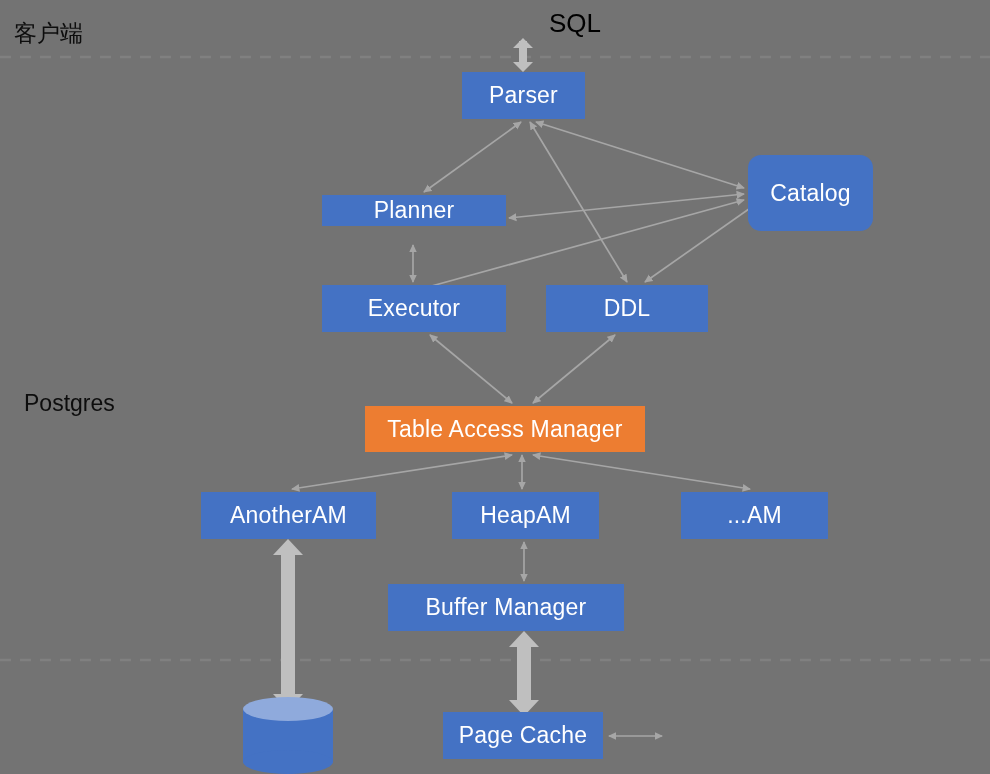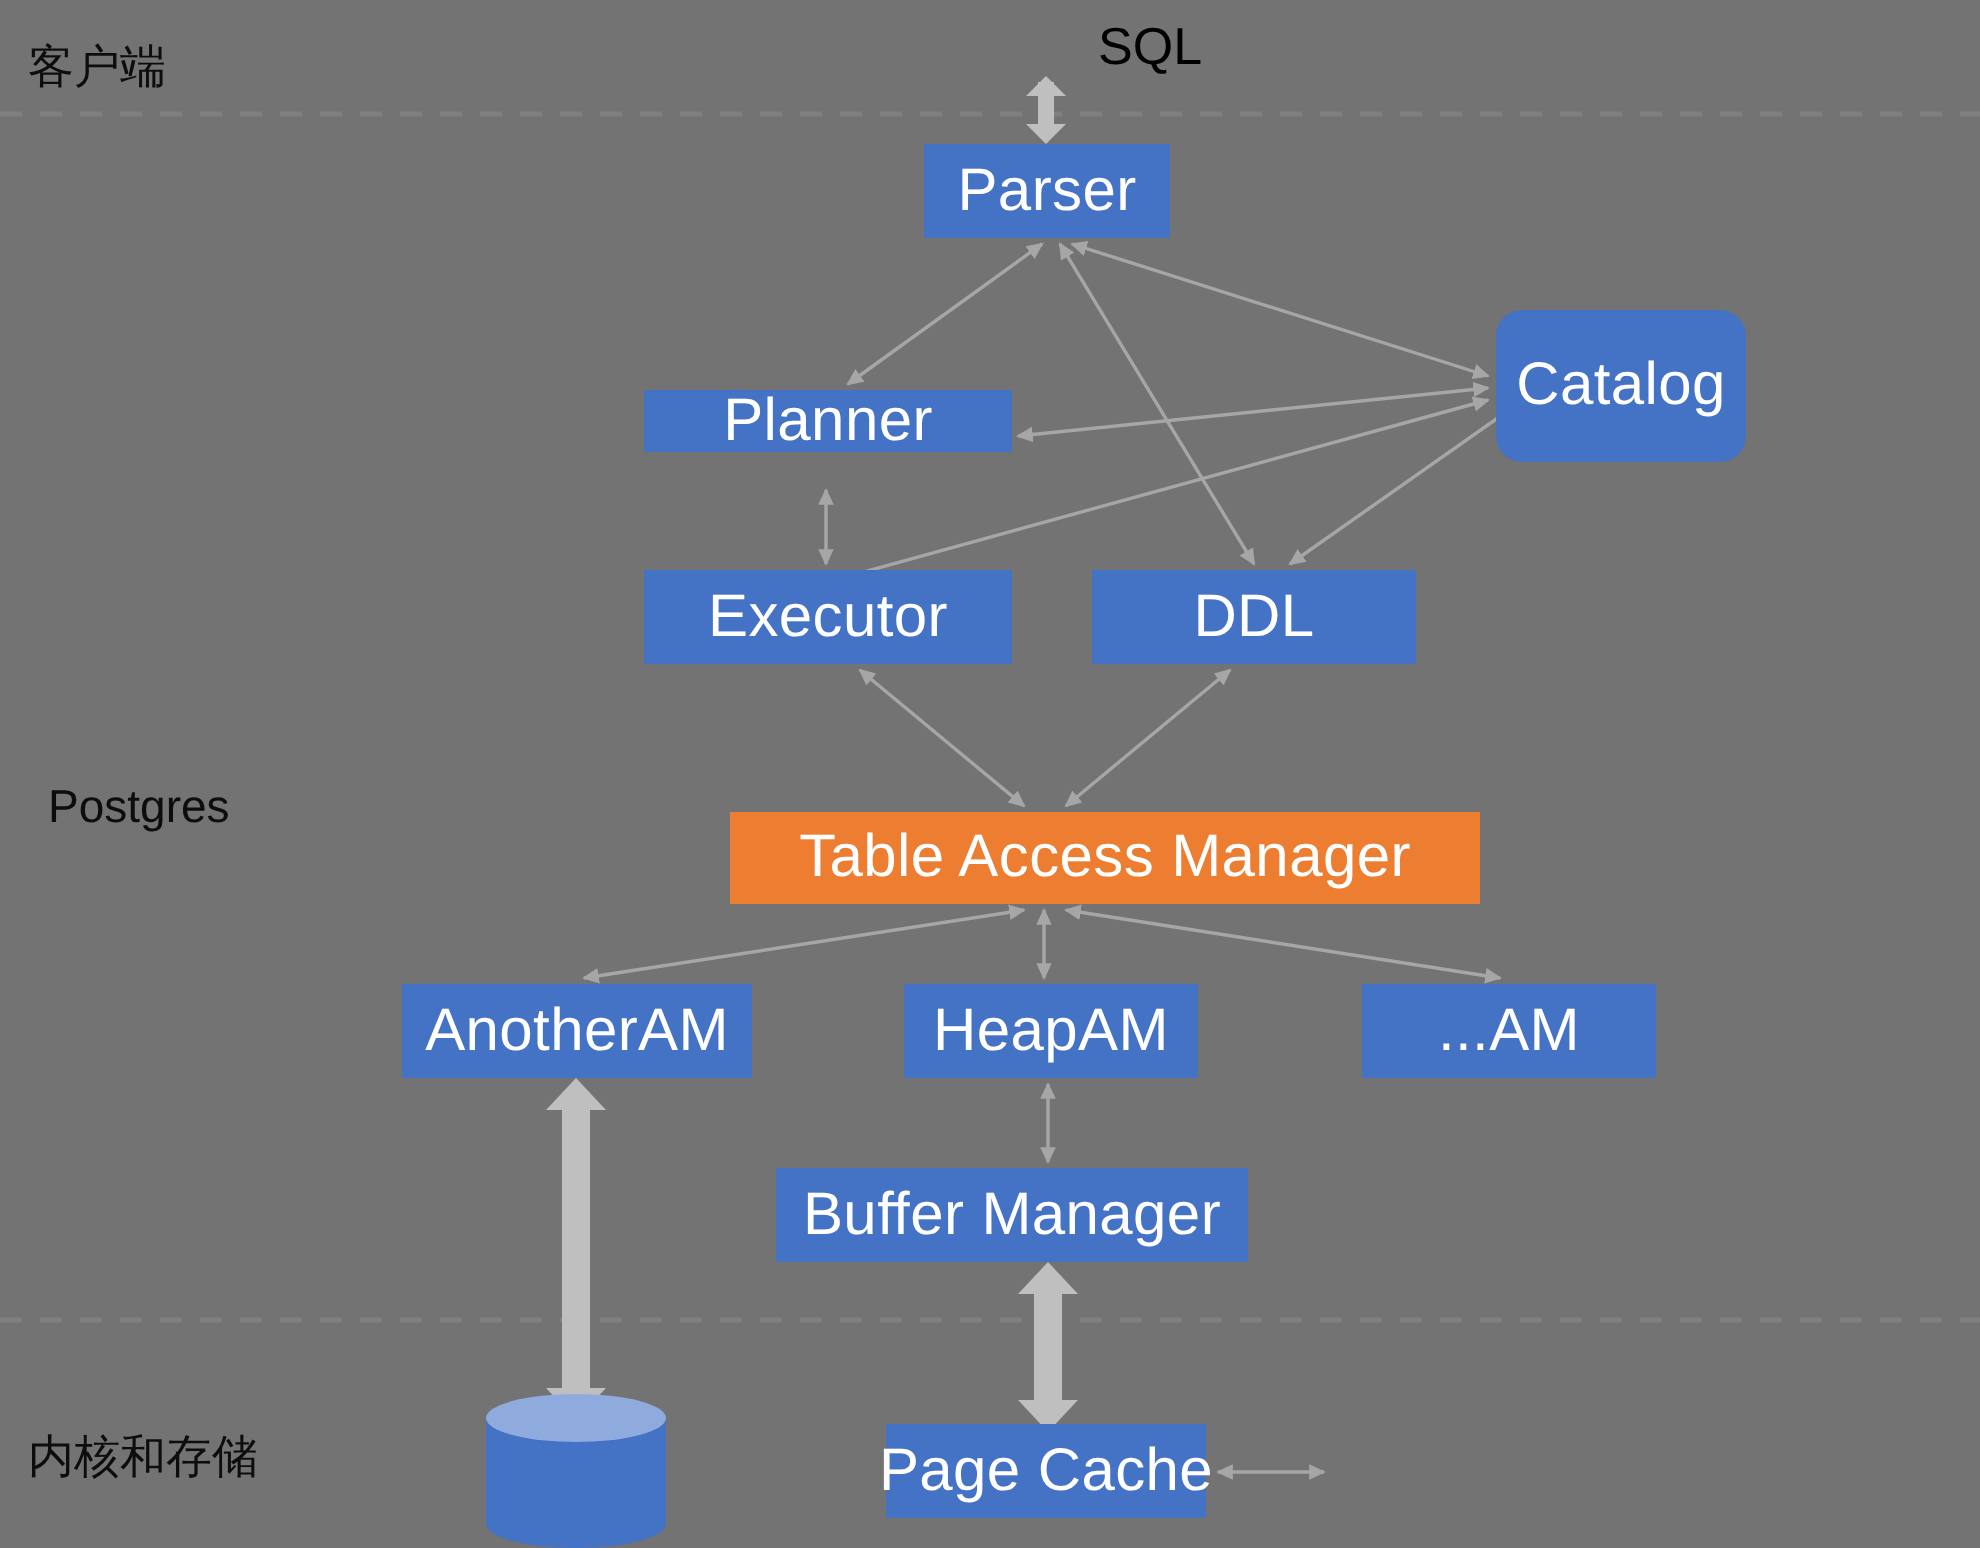--- a/index.html
+++ b/index.html
@@ -28,21 +28,21 @@
     pointer-events: none;
   }
   
   .node {
     position: absolute;
     box-sizing: border-box;
     display: flex;
     align-items: center;
     justify-content: center;
     color: #ffffff;
-    font-size: 30px;
+    font-size: 23px;
     line-height: 1;
     letter-spacing: 0.2px;
     white-space: nowrap;
     background: #4472C4;
   }
   .node.orange {
     background: #ED7D31;
   }
   .node.rounded {
     border-radius: 13px;
@@ -148,35 +148,34 @@
     </g>
 
     <g fill="#BFBFBF">
       <path d="M517,647 L531,647 L531,700 L539,700 L524,716 L509,700 L517,700 Z"></path>
       <path d="M524,631 L539,647 L531,647 L531,651 L517,651 L517,647 L509,647 Z"></path>
     </g>
   </svg>
 
   <div class="zone-label cjk" style="left:14px; top:18px;">客户端</div>
   <div class="zone-label" style="left:24px; top:390px;">Postgres</div>
-  <div class="zone-label cjk" style="left:14px; top:713px;">内核和存储</div>
 
   <div class="sql-label" style="left:501px; top:8px;margin-left:48px;">SQL</div>
 
   <div class="node" style="left:462px; top:72px; width:123px; height:47px;">Parser</div>
 
   <div class="node rounded" style="left:748px; top:155px; width:125px; height:76px;">Catalog</div>
 
   <div class="node" style="left:322px; top:195px; width:184px; height:31px;">Planner</div>
 
   <div class="node" style="left:322px; top:285px; width:184px; height:47px;">Executor</div>
 
   <div class="node" style="left:546px; top:285px; width:162px; height:47px;">DDL</div>
 
-  <div class="node orange" style="left:365px; top:406px; width:375px; height:46px;">Table Access Manager</div>
+  <div class="node orange" style="left:365px; top:406px; width:280px; height:46px;">Table Access Manager</div>
 
   <div class="node" style="left:201px; top:492px; width:175px; height:47px;">AnotherAM</div>
 
   <div class="node" style="left:452px; top:492px; width:147px; height:47px;">HeapAM</div>
 
   <div class="node" style="left:681px; top:492px; width:147px; height:47px;">...AM</div>
 
   <div class="node" style="left:388px; top:584px; width:236px; height:47px;">Buffer Manager</div>
 
   <div class="node" style="left:443px; top:712px; width:160px; height:47px;">Page Cache</div>

